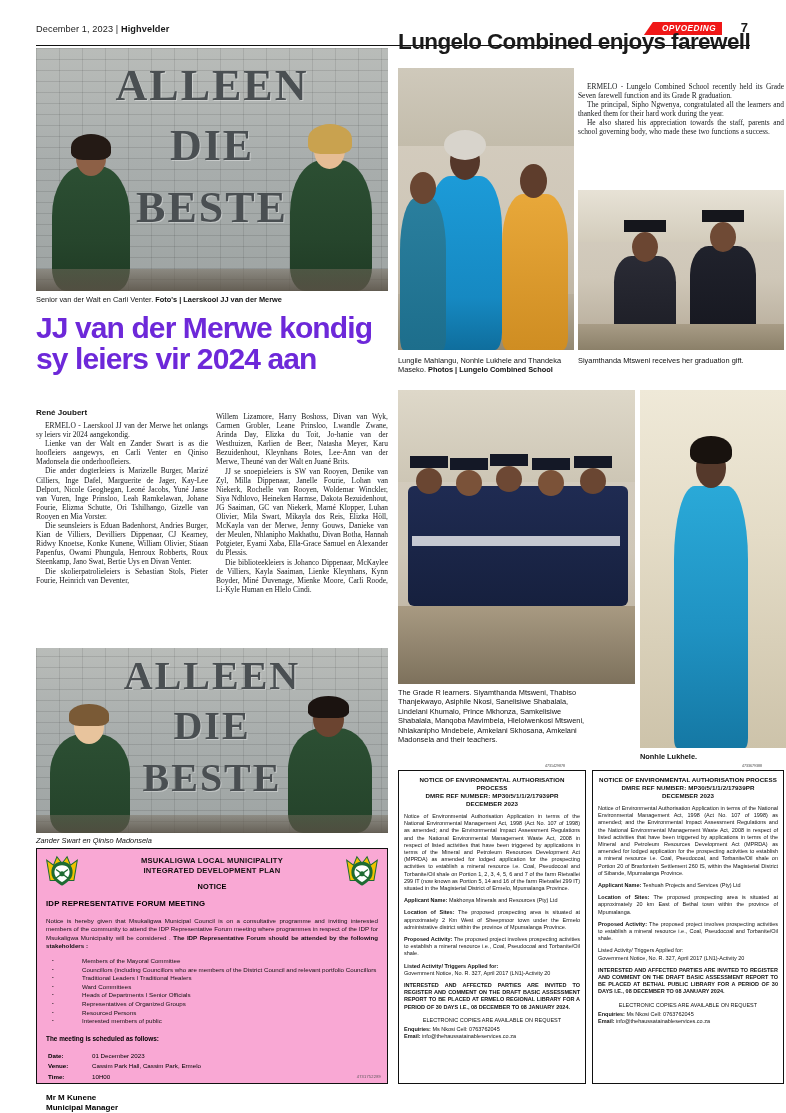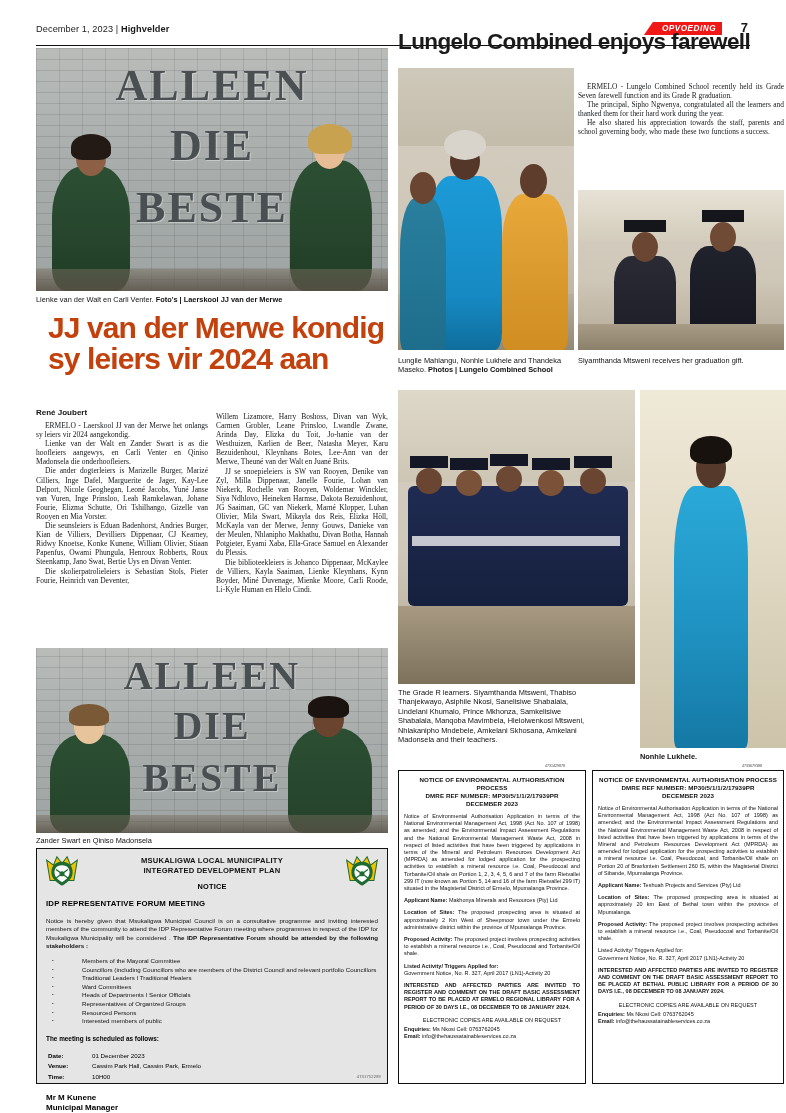--- a/index.html
+++ b/index.html
@@ -52,23 +52,22 @@
     font-size: 7.4px; line-height: 9.4px; color: #111;
     font-family: "Liberation Sans", sans-serif;
   }
   .cap b { font-weight: 700; }
 
   
   .headline-left {
     position: absolute; left: 36px; top: 312px; width: 352px;
     font-size: 30px; line-height: 31px;
     font-weight: 700; letter-spacing: -0.9px;
-    color: #c2410c;
+    color: #6d28d9;
     font-family: "Liberation Sans", sans-serif;
-    margin-left: 12px;
   }
   .byline {
     position: absolute; left: 36px; top: 408px;
     font-size: 8px; font-weight: 700; color: #111; text-align: center;
   }
   .bodycol {
     position: absolute;
     font-family: "Liberation Serif", serif;
     font-size: 7.5px; line-height: 9.1px;
     color: #15171a;
@@ -89,21 +88,21 @@
     font-size: 7.4px; line-height: 9px; color: #15171a;
     text-align: justify;
   }
   .rbody p { text-indent: 9px; }
 
   
   .notice-muni {
     position: absolute; left: 36px; top: 848px;
     width: 352px; height: 236px;
     border: 1px solid #111;
-    background: #e5e5e5;
+    background: #f9a8d4;
     padding: 7px 9px 4px 9px;
   }
   .muni-title {
     text-align: center; font-size: 7.6px; font-weight: 700;
     line-height: 9.6px; letter-spacing: .2px; color: #111;
   }
   .muni-sub {
     text-align: center; font-size: 7.4px; font-weight: 700;
     margin-top: 7px; letter-spacing: .2px;
   }
@@ -204,21 +203,21 @@
     <div class="head" style="left:40px; top:92px; width:30px; height:36px; background:#8d6046;"></div>
     <div style="position:absolute;left:35px;top:86px;width:40px;height:26px;border-radius:50% 50% 30% 30%;background:#241a15;"></div>
 
     <div class="person" style="left:254px; top:112px; width:82px; height:131px;
          background:linear-gradient(180deg,#2c4f33 0%,#26452c 60%,#1f3a24 100%);"></div>
     <div class="head" style="left:278px; top:84px; width:31px; height:37px; background:#e6bd95;"></div>
     <div style="position:absolute;left:272px;top:76px;width:44px;height:30px;border-radius:50% 50% 28% 28%;background:#c9a24f;"></div>
     <div style="position:absolute;left:0;bottom:0;width:100%;height:22px;background:linear-gradient(180deg,rgba(120,110,95,.5),rgba(90,82,70,.85));"></div>
   </div>
   <div class="cap" style="left:36px; top:295px; width:352px;">
-    <span>Lienke van der Walt en Carli Venter. </span><b>Foto's | </b><b>Laerskool JJ van der Merwe</b>
+    <span>Senior van der Walt en Carli Venter. </span><b>Foto's | </b><b>Laerskool JJ van der Merwe</b>
   </div>
 
   <h1 class="headline-left">JJ van der Merwe kondig sy leiers vir 2024 aan</h1>
   <div class="byline">René Joubert</div>
 
   <div class="bodycol" style="left:36px; top:421px; width:172px;">
     <p>ERMELO - Laerskool JJ van der Merwe het onlangs sy leiers vir 2024 aangekondig.</p>
     <p>Lienke van der Walt en Zander Swart is as die hoofleiers aangewys, en Carli Venter en Qiniso Madonsela die onderhoofleiers.</p>
     <p>Die ander dogterleiers is Marizelle Burger, Marizé Cilliers, Inge Dafel, Marguerite de Jager, Kay-Lee Delport, Nicole Geoghegan, Leoné Jacobs, Yuné Janse van Vuren, Inge Prinsloo, Leah Ramkelawan, Johane Fourie, Elizma Schutte, Ori Tshilhango, Gizelle van Rooyen en Mia Vorster.</p>
     <p>Die seunsleiers is Eduan Badenhorst, Andries Burger, Kian de Villiers, Devilliers Dippenaar, CJ Kearney, Ridwy Knoetse, Konke Kunene, William Olivier, Stiaan Papenfus, Owami Phungula, Henroux Robberts, Roux Steenkamp, Jano Swat, Bertie Uys en Divan Venter.</p>
@@ -238,21 +237,21 @@
     <div class="person" style="left:14px; top:86px; width:80px; height:99px;
          background:linear-gradient(180deg,#2c4f33 0%,#24422a 100%);"></div>
     <div class="head" style="left:38px; top:62px; width:30px; height:34px; background:#e8c49d;"></div>
     <div style="position:absolute;left:33px;top:56px;width:40px;height:22px;border-radius:50% 50% 26% 26%;background:#7a5a36;"></div>
     <div class="person" style="left:252px; top:80px; width:84px; height:105px;
          background:linear-gradient(180deg,#2c4f33 0%,#24422a 100%);"></div>
     <div class="head" style="left:277px; top:54px; width:31px; height:35px; background:#6b4430;"></div>
     <div style="position:absolute;left:272px;top:48px;width:41px;height:22px;border-radius:50% 50% 26% 26%;background:#1b1310;"></div>
     <div style="position:absolute;left:0;bottom:0;width:100%;height:18px;background:linear-gradient(180deg,rgba(120,110,95,.45),rgba(88,80,68,.8));"></div>
   </div>
-  <div class="cap" style="left:36px; top:836px; width:352px;">Zander Swart en Qiniso Madonsela</div>
+  <div class="cap" style="left:36px; top:836px; width:352px;font-style:italic;">Zander Swart en Qiniso Madonsela</div>
 
   <h1 class="headline-right">Lungelo Combined enjoys farewell</h1>
 
   <div class="rbody" style="left:578px; top:82px; width:206px;">
     <p>ERMELO - Lungelo Combined School recently held its Grade Seven farewell function and its Grade R graduation.</p>
     <p>The principal, Sipho Ngwenya, congratulated all the learners and thanked them for their hard work during the year.</p>
     <p>He also shared his appreciation towards the staff, parents and school governing body, who made these two functions a success.</p>
   </div>
 
   <div class="photo" style="left:398px; top:68px; width:176px; height:282px;">

